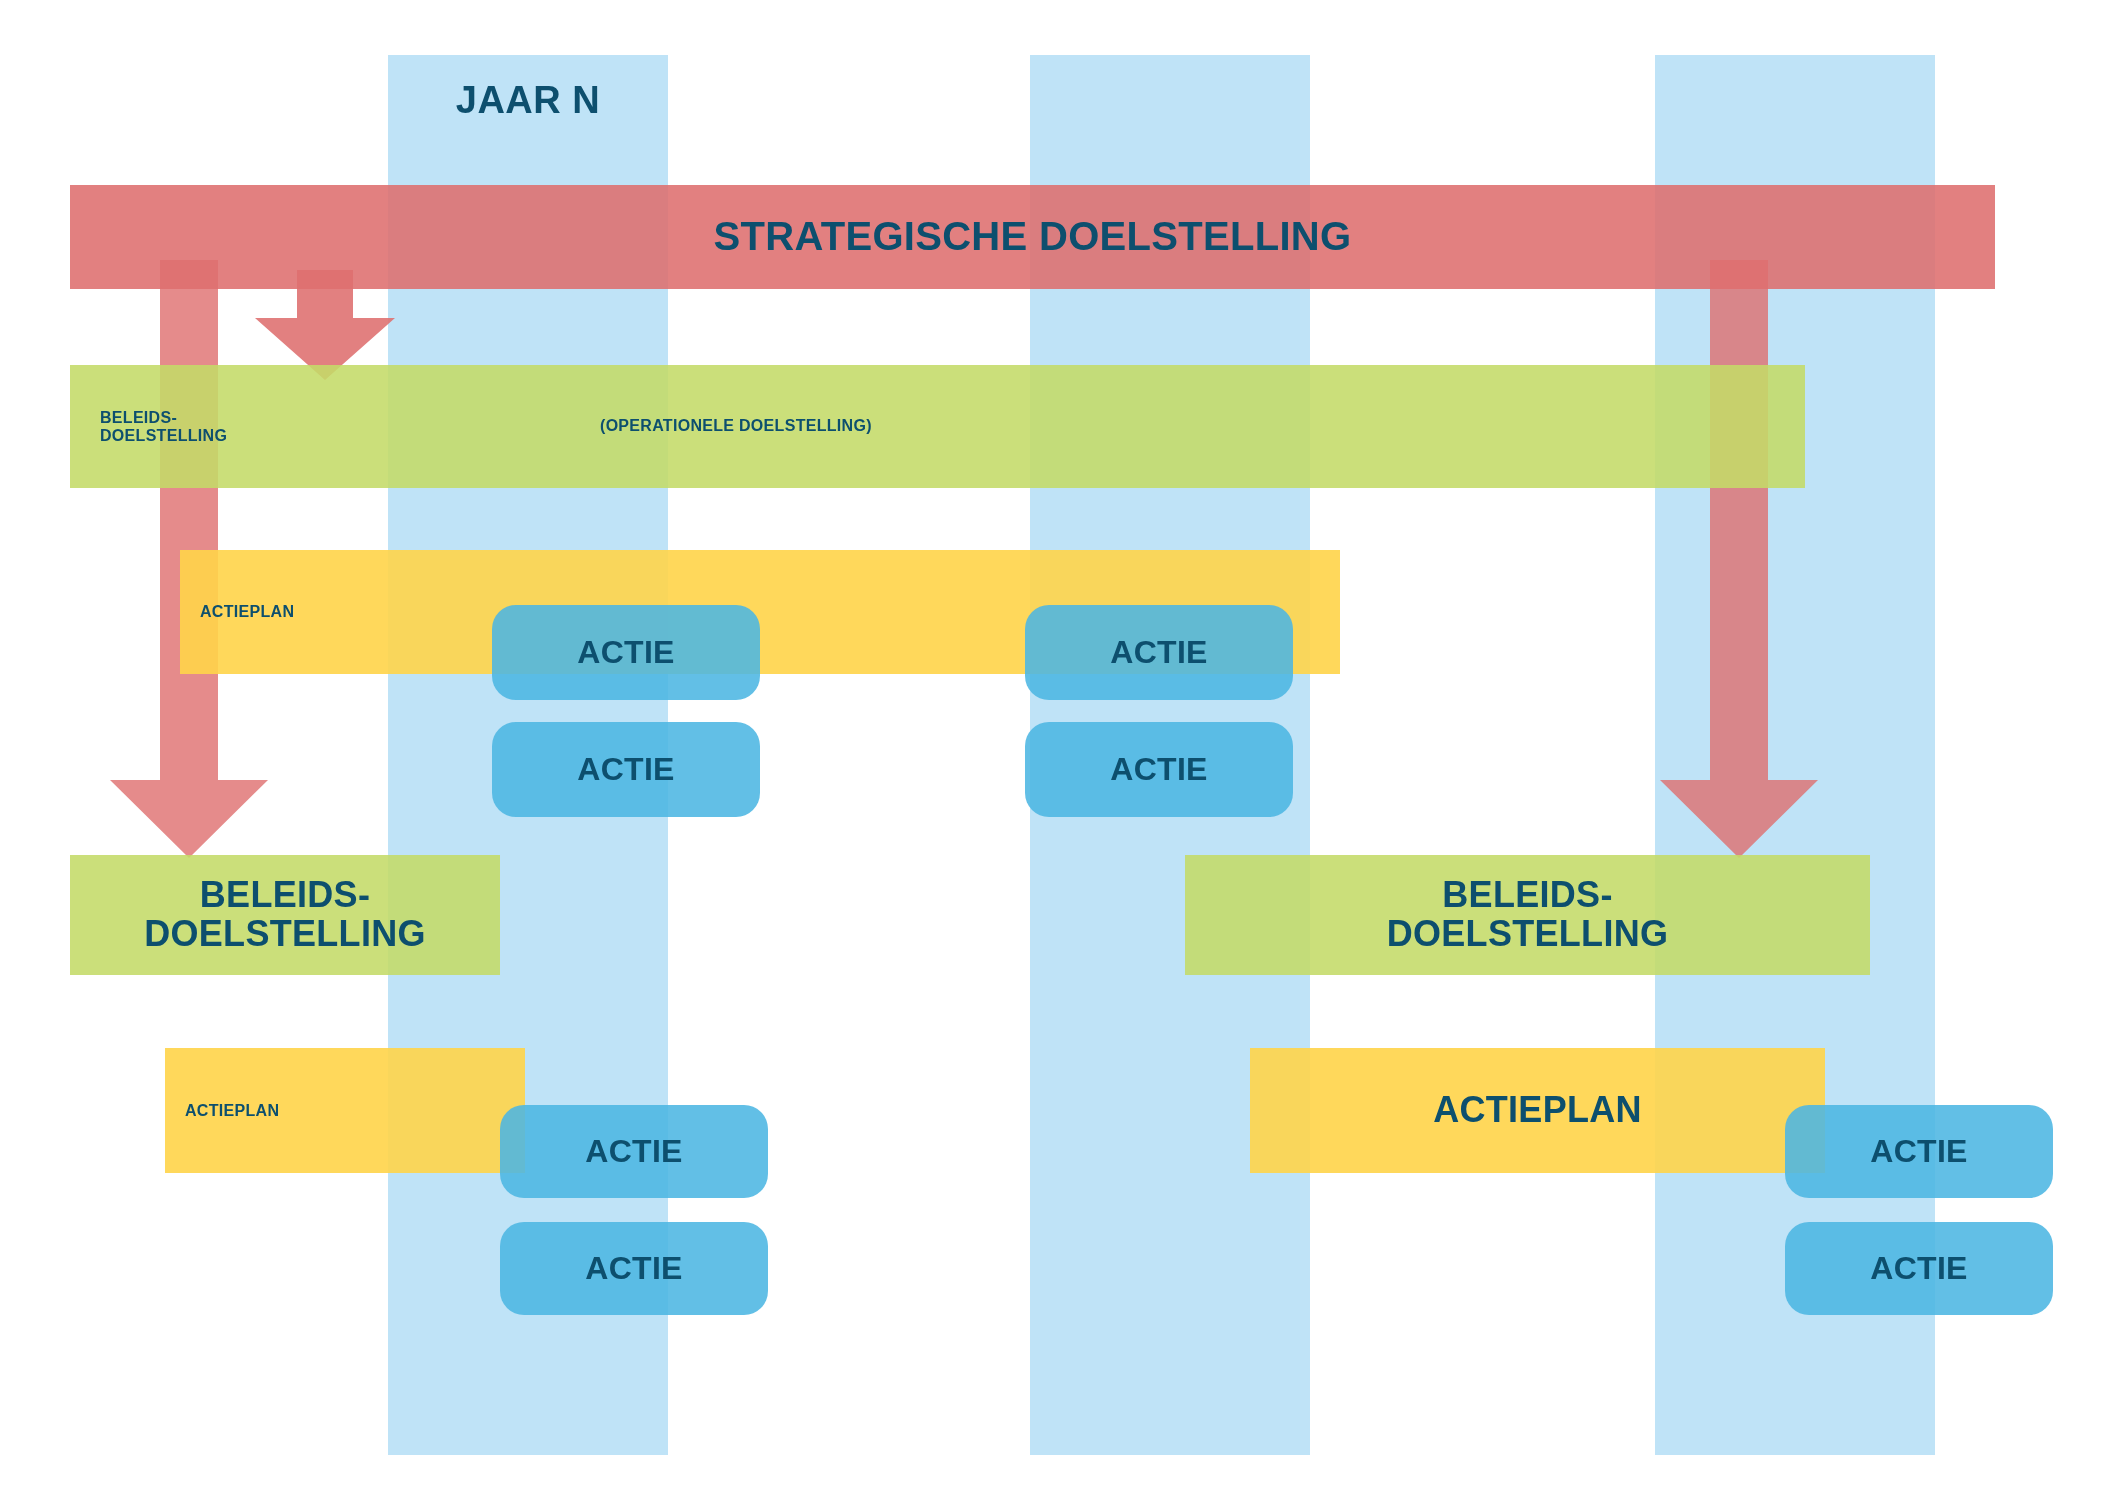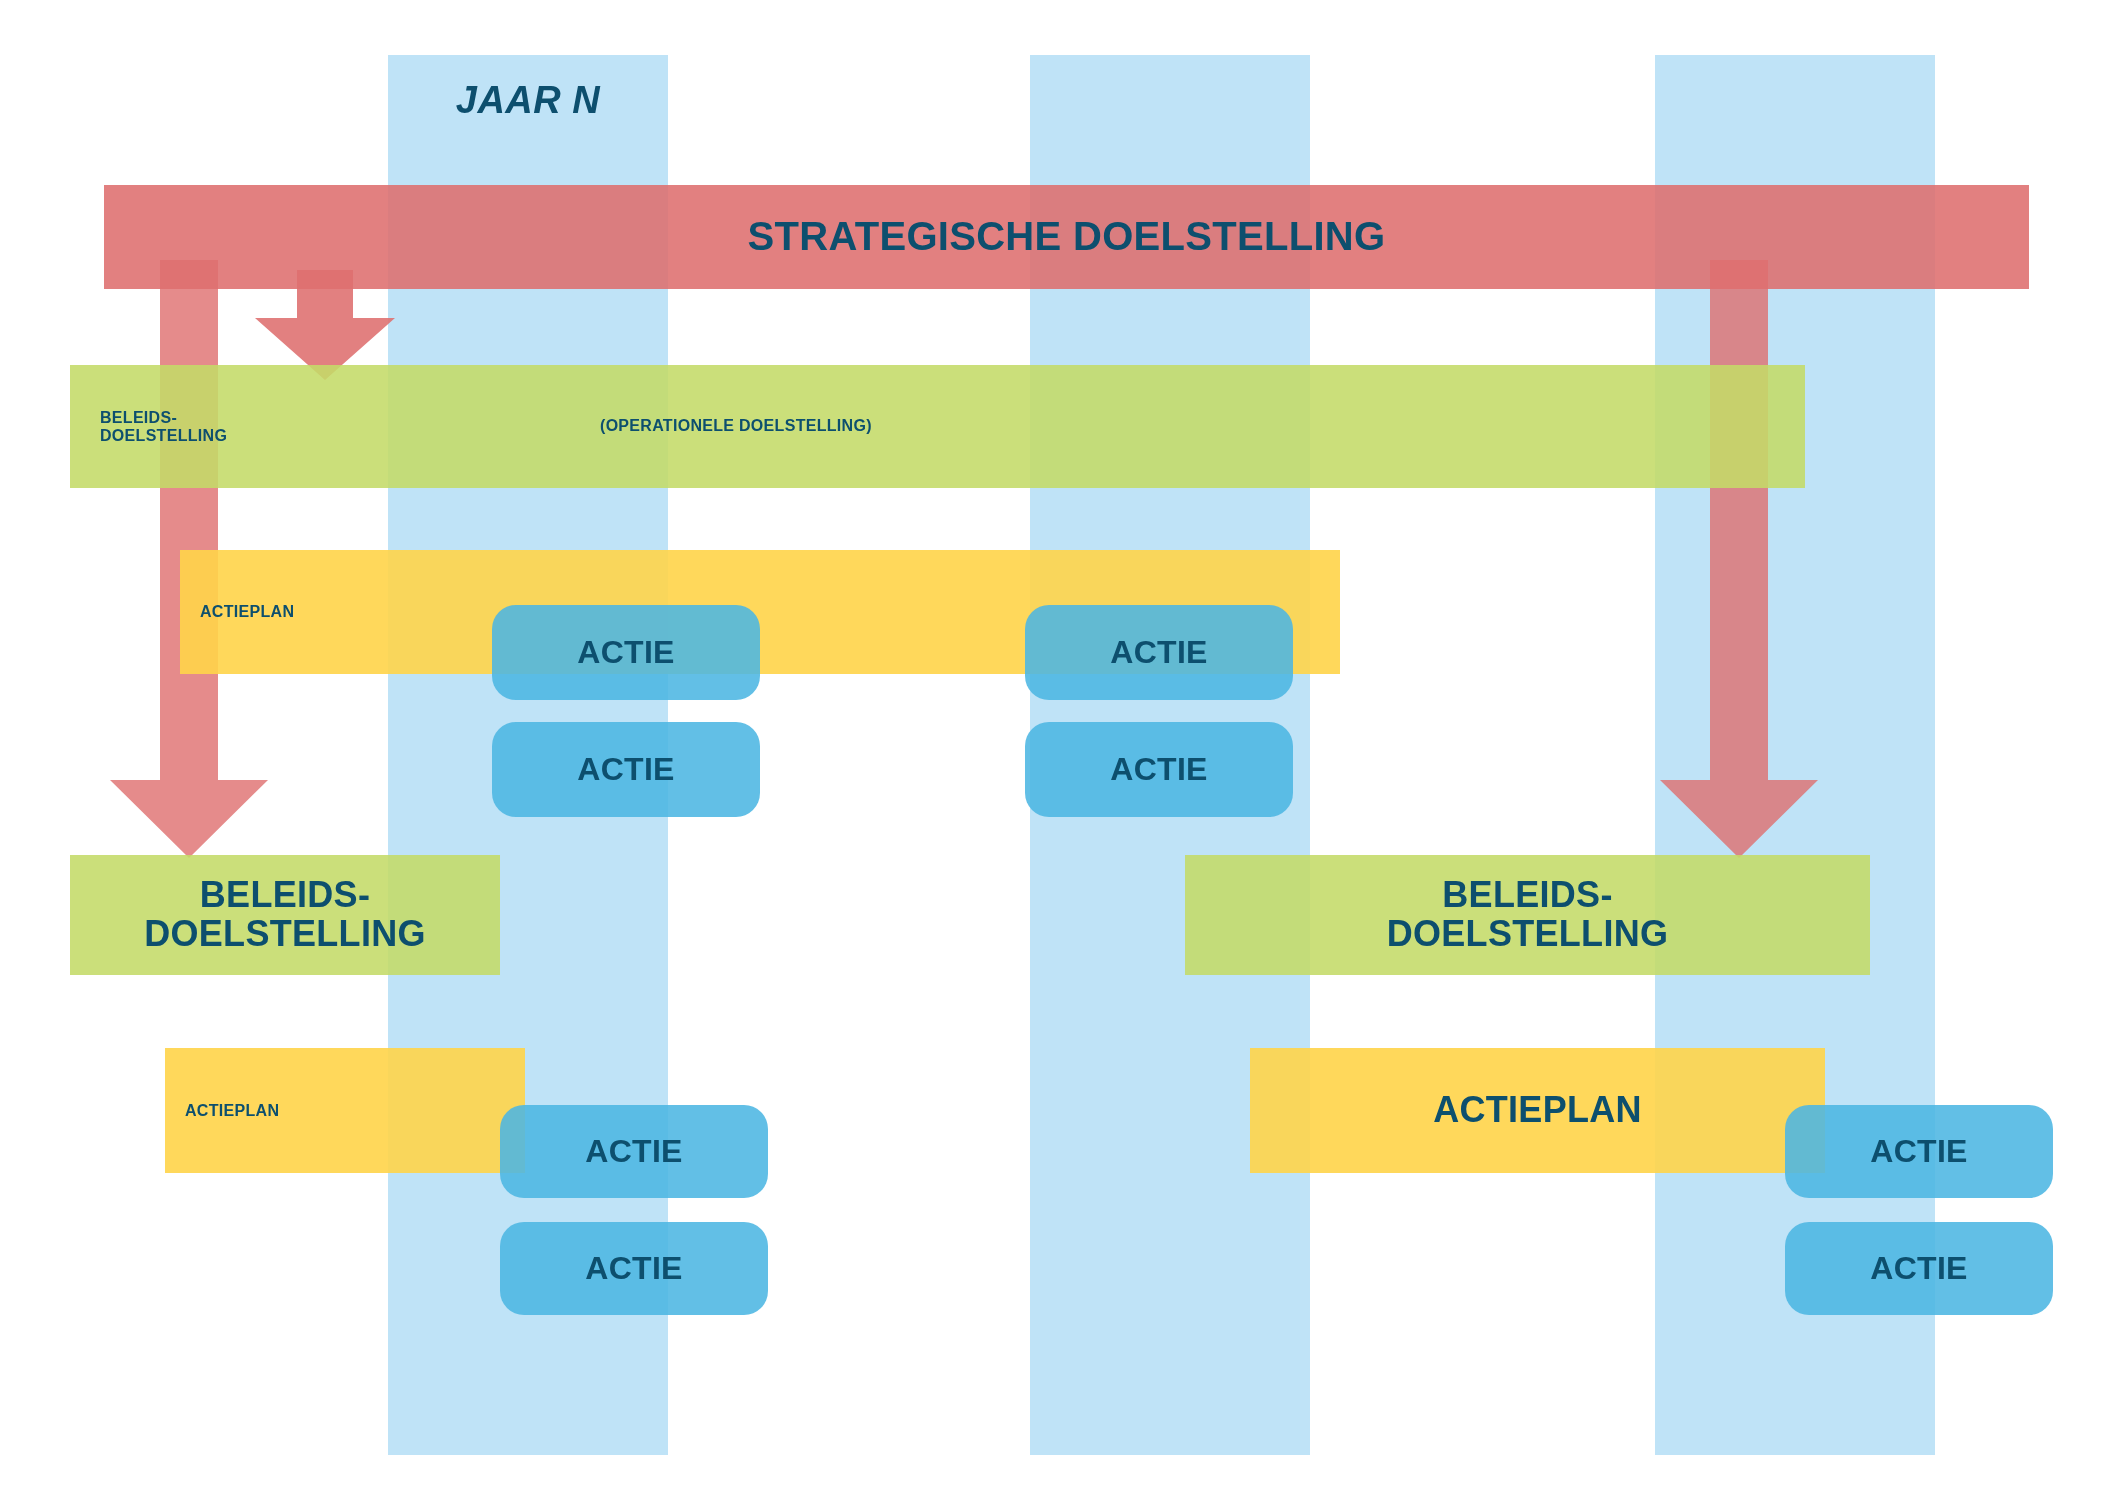--- a/index.html
+++ b/index.html
@@ -4,30 +4,29 @@
 <style>
   html,body{margin:0;padding:0;background:#ffffff;}
   body{font-family:"Liberation Sans","DejaVu Sans",sans-serif;}
   #stage{position:relative;width:2108px;height:1505px;background:#ffffff;overflow:hidden;}
 
   .yearcol{position:absolute;background:#bfe3f7;}
   .yearlabel{
     position:absolute;display:flex;align-items:center;justify-content:center;
     color:#0d4f6e;font-weight:bold;font-size:38px;letter-spacing:.5px;
     white-space:nowrap;
-    font-style:italic;
   }
 
   .bar{position:absolute;display:flex;align-items:center;}
   .bar-label{
     color:#0d4f6e;font-weight:bold;letter-spacing:.3px;white-space:pre-line;
     line-height:1.08;
   }
 
-  .strategic{background:rgba(222,110,110,.88);margin-left:34px;}
+  .strategic{background:rgba(222,110,110,.88);}
   .strategic .bar-label{font-size:40px;width:100%;text-align:center;}
 
   .green{background:rgba(196,219,104,.88);}
   .green .bar-label{font-size:36px;text-align:center;}
 
   .yellow{background:rgba(255,212,73,.90);}
   .yellow .bar-label{font-size:36px;text-align:center;}
 
   .actie{background:rgba(76,182,227,.88);display:flex;align-items:center;border-radius:24px;}
   .actie .bar-label{font-size:32px;color:#0d4f6e;font-weight:bold;text-align:center;width:100%;}

